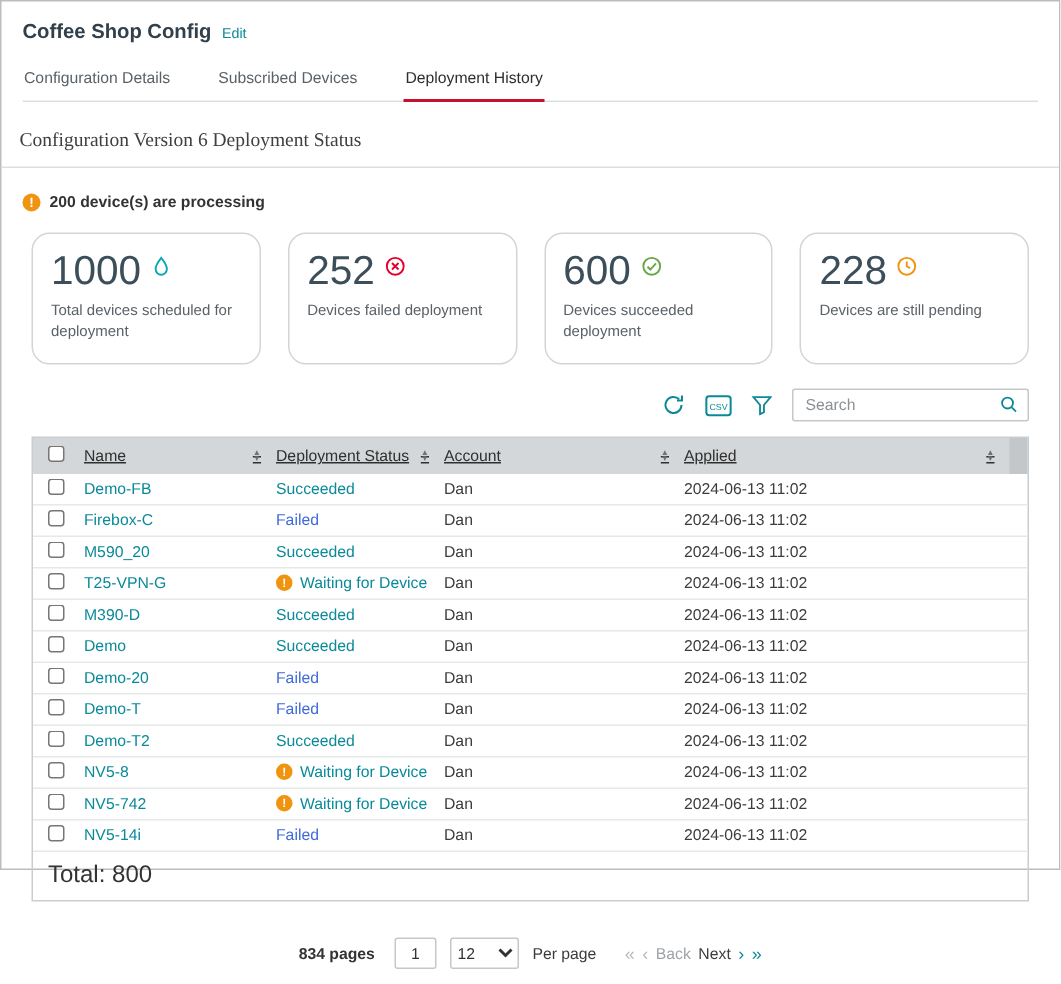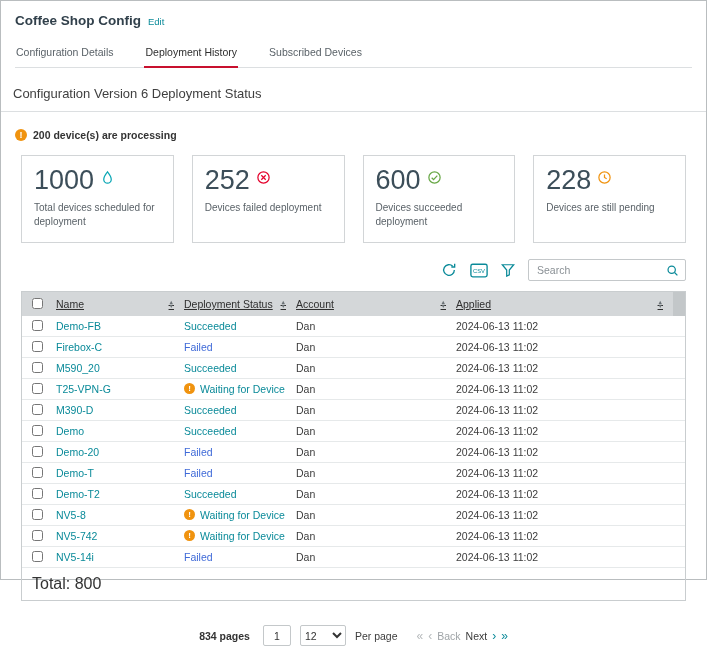--- a/index.html
+++ b/index.html
@@ -25,35 +25,35 @@
 
   
   .tabs { display:flex; gap:30px; margin-top:14px; border-bottom:1px solid #dcdfe1; padding:0; }
   .tab { font-size:10.5px; color:#5a6268; padding:4px 1px 9px 1px; cursor:pointer; position:relative; }
   .tab.active { color:#2e2e2e; }
   .tab.active::after {
     content:""; position:absolute; left:0; right:0; bottom:-1px; height:2px; background:#c8102e;
   }
 
   
-  .section-title-row { margin-top:16px; border-bottom:1px solid #dcdfe1; padding:0 12px 9px 12px; }
+  .section-title-row { margin-top:16px; border-bottom:1px solid #dcdfe1; padding:0 12px 9px 12px;font-family:Liberation Serif, serif; }
   .section-title { font-size:13px; color:#3f3f3f; }
 
   
   .alert-row { display:flex; align-items:center; gap:6px; margin:17px 14px 0 14px; }
   .warn-dot {
     width:12px; height:12px; border-radius:50%; background:#f0930f; color:#fff;
     font-size:9px; font-weight:bold; display:inline-flex; align-items:center; justify-content:center;
     line-height:1; flex:0 0 auto;
   }
   .alert-text { font-size:10.5px; font-weight:bold; color:#333; }
 
   
   .cards { display:flex; gap:18px; margin:14px 20px 0 20px; }
-  .card { flex:1; border:1px solid #d2d5d7; border-radius:0; padding:10px 12px 12px 12px; min-height:88px; background:#fff; }
+  .card { flex:1; border:1px solid #d2d5d7; border-radius:12px; padding:10px 12px 12px 12px; min-height:88px; background:#fff; }
   .card-top { display:flex; align-items:flex-start; gap:6px; }
   .card-num { font-size:27px; color:#3c4e59; line-height:1.05; }
   .card-icon { margin-top:4px; }
   .card-label { font-size:10px; color:#5a6268; margin-top:7px; line-height:1.35; }
 
   
   .toolbar { display:flex; justify-content:flex-end; align-items:center; gap:13px; margin:16px 20px 10px 20px; }
   .tool-icon { cursor:pointer; display:inline-flex; align-items:center; }
   .search-wrap { position:relative; }
   .search-input {
@@ -120,22 +120,22 @@
 <div class="frame">
 
   
   <div class="page-header">
     <div class="title-row">
       <span class="page-title">Coffee Shop Config</span>
       <span class="edit-link">Edit</span>
     </div>
     <div class="tabs">
       <div class="tab">Configuration Details</div>
+      <div class="tab">Subscribed Devices</div>
       <div class="tab active">Deployment History</div>
-      <div class="tab">Subscribed Devices</div>
     </div>
   </div>
 
   
   <div class="section-title-row">
     <span class="section-title">Configuration Version 6 Deployment Status</span>
   </div>
 
   
   <div class="alert-row">

